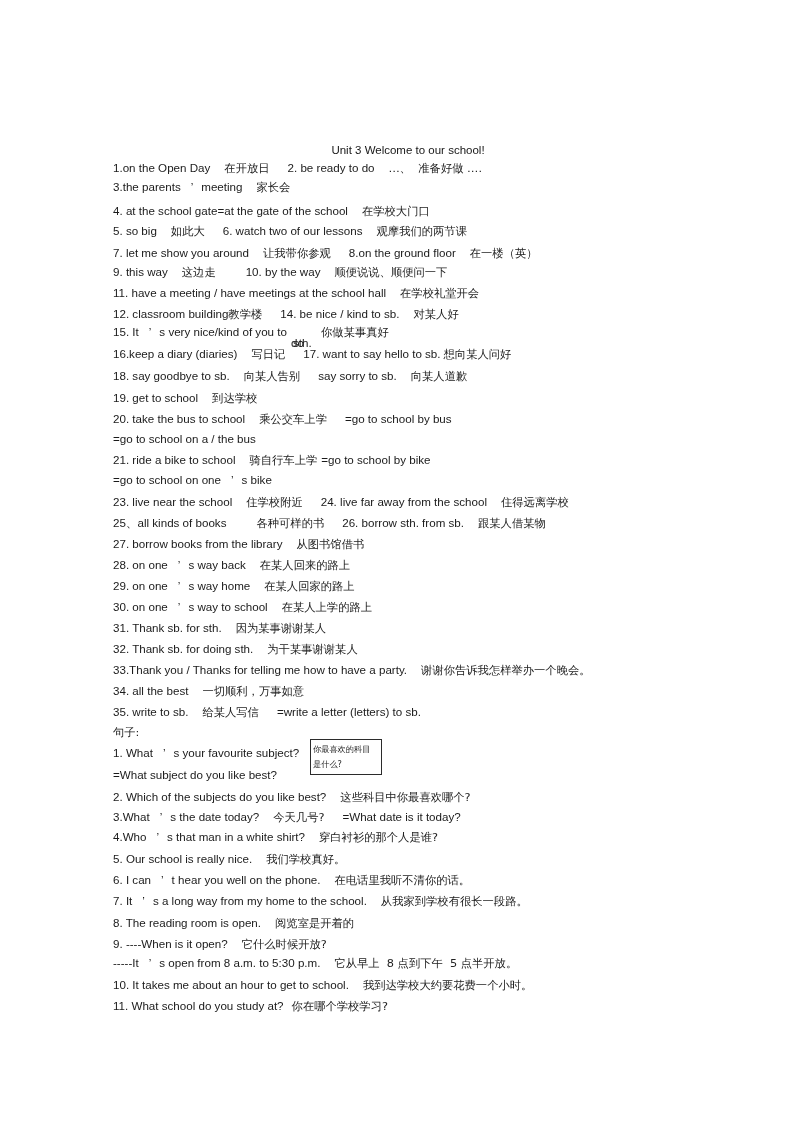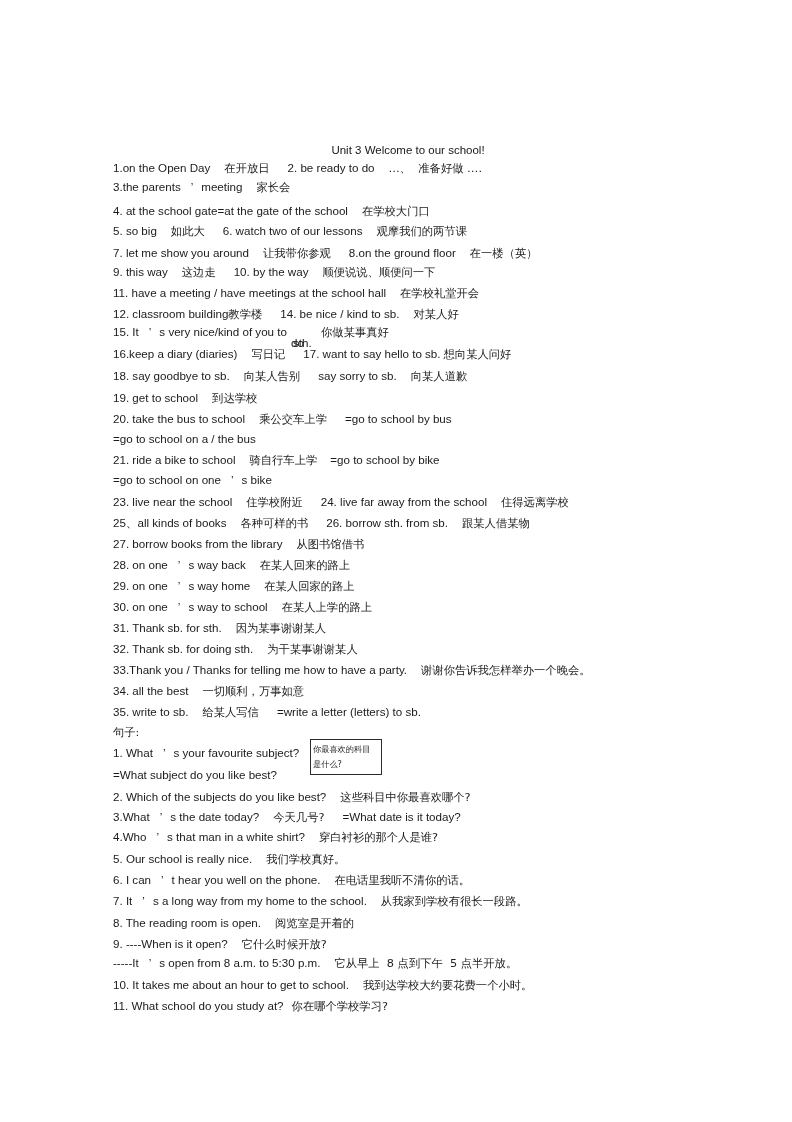--- a/index.html
+++ b/index.html
@@ -98,33 +98,33 @@
 <div id="page">
 
   <div class="doc-title">Unit 3 Welcome to our school!</div>
 
   <div id="phrase-lines">
       <div class="line" style="top: 161px;"><span class="seg">1.on the Open Day</span><span class="seg cn" style="margin-left: 14px;">在开放日</span><span class="seg" style="margin-left: 18px;">2. be ready to do</span><span class="seg cn" style="margin-left: 14px;">…、  准备好做 ….</span></div>
       <div class="line" style="top: 180px;"><span class="seg">3.the parents</span><span class="seg" style="margin-left: 10px; margin-right: 8px;">’</span><span class="seg">meeting</span><span class="seg cn" style="margin-left: 14px;">家长会</span></div>
       <div class="line" style="top: 204px;"><span class="seg">4. at the school gate=at the gate of the school</span><span class="seg cn" style="margin-left: 14px;">在学校大门口</span></div>
       <div class="line" style="top: 224px;"><span class="seg">5. so big</span><span class="seg cn" style="margin-left: 14px;">如此大</span><span class="seg" style="margin-left: 18px;">6. watch two of our lessons</span><span class="seg cn" style="margin-left: 14px;">观摩我们的两节课</span></div>
       <div class="line" style="top: 246px;"><span class="seg">7. let me show you around</span><span class="seg cn" style="margin-left: 14px;">让我带你参观</span><span class="seg" style="margin-left: 18px;">8.on the ground floor</span><span class="seg cn" style="margin-left: 14px;">在一楼（英）</span></div>
-      <div class="line" style="top: 265px;"><span class="seg">9. this way</span><span class="seg cn" style="margin-left: 14px;">这边走</span><span class="seg" style="margin-left: 18px;">10. by the way</span><span class="seg cn" style="margin-left: 14px;">顺便说说、顺便问一下</span></div>
+      <div class="line" style="top: 265px;"><span class="seg">9. this way</span><span class="seg cn" style="margin-left: 14px;">这边走</span><span class="seg" style="margin-left: 30px;">10. by the way</span><span class="seg cn" style="margin-left: 14px;">顺便说说、顺便问一下</span></div>
       <div class="line" style="top: 286px;"><span class="seg">11. have a meeting / have meetings at the school hall</span><span class="seg cn" style="margin-left: 14px;">在学校礼堂开会</span></div>
       <div class="line" style="top: 307px;"><span class="seg">12. classroom building</span><span class="seg cn" style="">教学楼</span><span class="seg" style="margin-left: 18px;">14. be nice / kind to sb.</span><span class="seg cn" style="margin-left: 14px;">对某人好</span></div>
       <div class="line" style="top: 325px;"><span class="seg">15. It</span><span class="seg" style="margin-left: 10px; margin-right: 8px;">’</span><span class="seg">s very nice/kind of you to</span><span class="ovl" style="margin-left: 4px;"><span>do</span><span style="left: 2px;">sth.</span></span><span>     </span><span class="seg cn" style="margin-left: 14px;">你做某事真好</span></div>
       <div class="line" style="top: 347px;"><span class="seg">16.keep a diary (diaries)</span><span class="seg cn" style="margin-left: 14px;">写日记</span><span class="seg" style="margin-left: 18px;">17. want to say hello to sb.</span><span class="seg cn" style="margin-left: 3px;">想向某人问好</span></div>
       <div class="line" style="top: 369px;"><span class="seg">18. say goodbye to sb.</span><span class="seg cn" style="margin-left: 14px;">向某人告别</span><span class="seg" style="margin-left: 18px;">say sorry to sb.</span><span class="seg cn" style="margin-left: 14px;">向某人道歉</span></div>
       <div class="line" style="top: 391px;"><span class="seg">19. get to school</span><span class="seg cn" style="margin-left: 14px;">到达学校</span></div>
       <div class="line" style="top: 412px;"><span class="seg">20. take the bus to school</span><span class="seg cn" style="margin-left: 14px;">乘公交车上学</span><span class="seg" style="margin-left: 18px;">=go to school by bus</span></div>
       <div class="line" style="top: 432px;"><span class="seg">=go to school on a / the bus</span></div>
-      <div class="line" style="top: 453px;"><span class="seg">21. ride a bike to school</span><span class="seg cn" style="margin-left: 14px;">骑自行车上学</span><span class="seg" style="margin-left: 13px;">=go to school by bike</span></div>
+      <div class="line" style="top: 453px;"><span class="seg">21. ride a bike to school</span><span class="seg cn" style="margin-left: 14px;">骑自行车上学</span><span class="seg" style="margin-left: 4px;">=go to school by bike</span></div>
       <div class="line" style="top: 473px;"><span class="seg">=go to school on one</span><span class="seg" style="margin-left: 10px; margin-right: 8px;">’</span><span class="seg">s bike</span></div>
       <div class="line" style="top: 495px;"><span class="seg">23. live near the school</span><span class="seg cn" style="margin-left: 14px;">住学校附近</span><span class="seg" style="margin-left: 18px;">24. live far away from the school</span><span class="seg cn" style="margin-left: 14px;">住得远离学校</span></div>
-      <div class="line" style="top: 516px;"><span class="seg">25、all kinds of books</span><span class="seg cn" style="margin-left: 14px;">各种可样的书</span><span class="seg" style="margin-left: 18px;">26. borrow sth. from sb.</span><span class="seg cn" style="margin-left: 14px;">跟某人借某物</span></div>
+      <div class="line" style="top: 516px;"><span class="seg">25、all kinds of books</span><span class="seg cn" style="margin-left: 30px;">各种可样的书</span><span class="seg" style="margin-left: 18px;">26. borrow sth. from sb.</span><span class="seg cn" style="margin-left: 14px;">跟某人借某物</span></div>
       <div class="line" style="top: 537px;"><span class="seg">27. borrow books from the library</span><span class="seg cn" style="margin-left: 14px;">从图书馆借书</span></div>
       <div class="line" style="top: 558px;"><span class="seg">28. on one</span><span class="seg" style="margin-left: 10px; margin-right: 8px;">’</span><span class="seg">s way back</span><span class="seg cn" style="margin-left: 14px;">在某人回来的路上</span></div>
       <div class="line" style="top: 579px;"><span class="seg">29. on one</span><span class="seg" style="margin-left: 10px; margin-right: 8px;">’</span><span class="seg">s way home</span><span class="seg cn" style="margin-left: 14px;">在某人回家的路上</span></div>
       <div class="line" style="top: 600px;"><span class="seg">30. on one</span><span class="seg" style="margin-left: 10px; margin-right: 8px;">’</span><span class="seg">s way to school</span><span class="seg cn" style="margin-left: 14px;">在某人上学的路上</span></div>
       <div class="line" style="top: 621px;"><span class="seg">31. Thank sb. for sth.</span><span class="seg cn" style="margin-left: 14px;">因为某事谢谢某人</span></div>
       <div class="line" style="top: 642px;"><span class="seg">32. Thank sb. for doing sth.</span><span class="seg cn" style="margin-left: 14px;">为干某事谢谢某人</span></div>
       <div class="line" style="top: 663px;"><span class="seg">33.Thank you / Thanks for telling me how to have a party.</span><span class="seg cn" style="margin-left: 14px;">谢谢你告诉我怎样举办一个晚会。</span></div>
       <div class="line" style="top: 684px;"><span class="seg">34. all the best</span><span class="seg cn" style="margin-left: 14px;">一切顺利，万事如意</span></div>
       <div class="line" style="top: 705px;"><span class="seg">35. write to sb.</span><span class="seg cn" style="margin-left: 14px;">给某人写信</span><span class="seg" style="margin-left: 18px;">=write a letter (letters) to sb.</span></div>
     </div>

